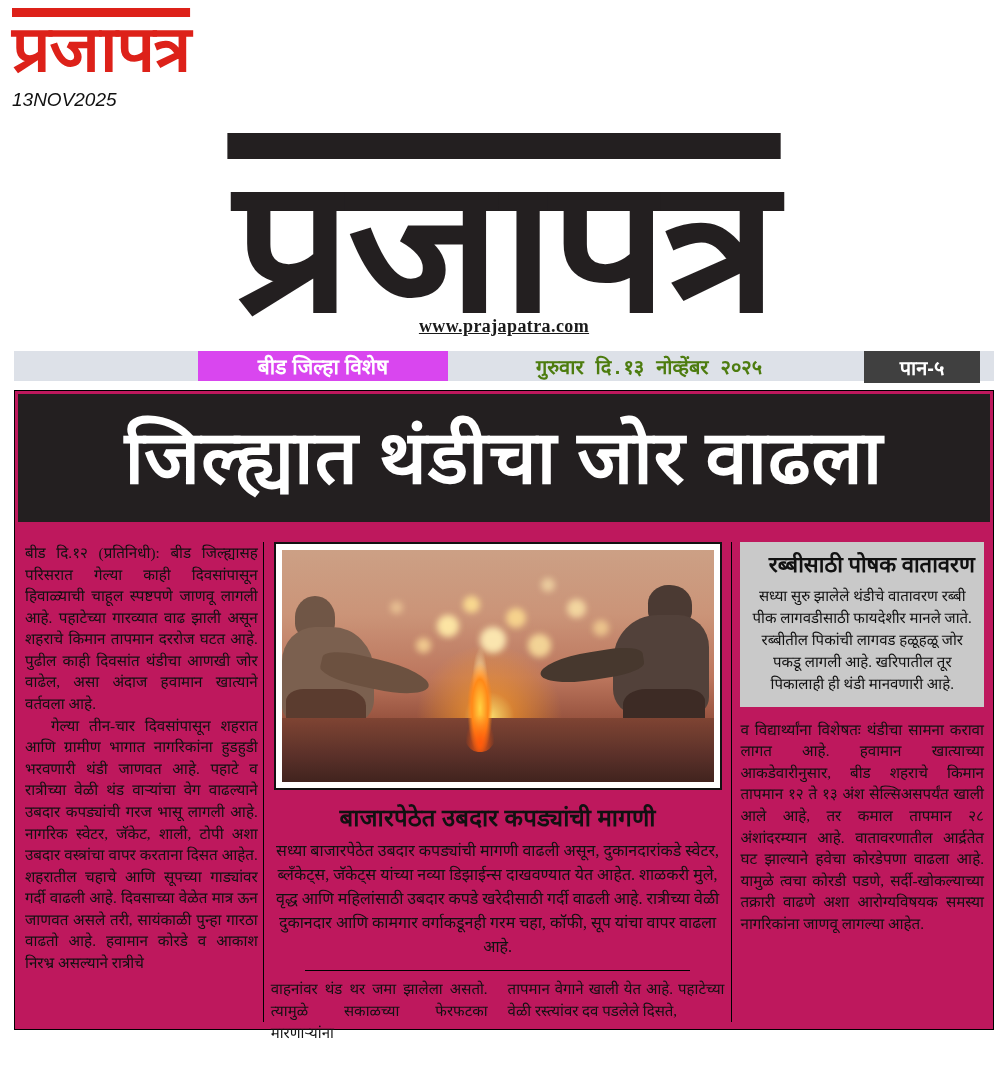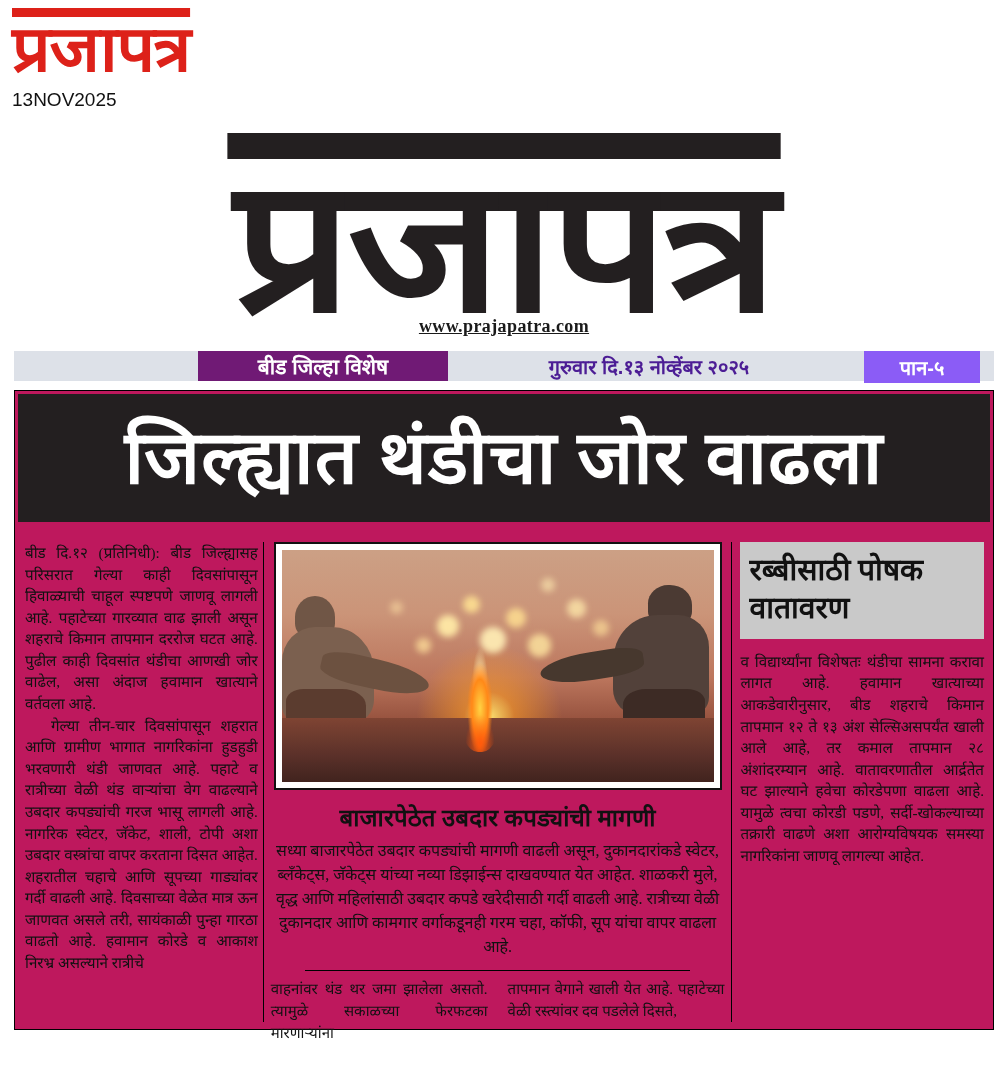--- a/index.html
+++ b/index.html
@@ -26,20 +26,21 @@
     padding-top: 1px;
     transform: scaleX(1.06);
     transform-origin: left top;
   }
   .brand-date {
     font-family: "Liberation Sans", sans-serif;
     font-size: 19px;
     color: #111;
     margin-top: 7px;
     letter-spacing: 0px;
+    font-style: italic;
   }
 
   
   .masthead {
     position: relative;
     text-align: center;
     margin-top: 22px;
     height: 200px;
   }
   .masthead-title {
@@ -70,44 +71,44 @@
   .infobar {
     position: relative;
     margin: 18px 14px 0 14px;
     height: 30px;
     background: #dde1e8;
     display: flex;
     align-items: stretch;
   }
   .infobar-left-pad { flex: 0 0 184px; }
   .infobar-tag {
-    background: #701a75;
+    background: #d946ef;
     color: #ffffff;
     font-size: 21px;
     font-weight: 700;
     font-family: "Liberation Sans", sans-serif;
     display: flex;
     align-items: center;
     justify-content: center;
     padding: 0 18px;
     min-width: 250px;
   }
   .infobar-date {
     flex: 1;
     display: flex;
     align-items: center;
     justify-content: center;
-    font-family: Liberation Sans, sans-serif;
+    font-family: Liberation Mono, monospace;
     font-size: 20px;
     font-weight: 700;
-    color: #4c1d95;
+    color: #4d7c0f;
     padding-right: 14px;
   }
   .infobar-page {
-    background: #8b5cf6;
+    background: #404040;
     color: #ffffff;
     font-family: "Liberation Sans", sans-serif;
     font-size: 20px;
     font-weight: 700;
     display: flex;
     align-items: center;
     justify-content: center;
     padding: 16px 22px;
     margin: 0 14px 0 0;
     min-width: 116px;
@@ -240,23 +241,23 @@
     color: #111;
     text-align: justify;
   }
 
   
   .sidebox {
     background: #c9c9c9;
     padding: 9px 9px 11px 9px;
   }
   .sidebox-title {
-    text-align: left;
-    font-family: "Liberation Serif", "DejaVu Serif", serif;
-    font-size: 30px;
+    text-align: right;
+    font-family: "Liberation Serif", "DejaVu Serif", serif;
+    font-size: 22px;
     font-weight: 700;
     color: #111;
     line-height: 1.28;
   }
   .sidebox-body {
     margin-top: 7px;
     font-family: "Liberation Serif", "DejaVu Serif", serif;
     font-size: 15px;
     line-height: 1.46;
     color: #111;
@@ -341,20 +342,21 @@
 
         <div class="mid-split">
           <div class="mcol">वाहनांवर थंड थर जमा झालेला असतो. त्यामुळे सकाळच्या फेरफटका मारणाऱ्यांना</div>
           <div class="mcol">तापमान वेगाने खाली येत आहे. पहाटेच्या वेळी रस्त्यांवर दव पडलेले दिसते,</div>
         </div>
       </div>
 
       <div class="col-right">
         <div class="sidebox">
           <div class="sidebox-title">रब्बीसाठी पोषक वातावरण</div>
+          <div class="sidebox-body">सध्या सुरु झालेले थंडीचे वातावरण रब्बी पीक लागवडीसाठी फायदेशीर मानले जाते. रब्बीतील पिकांची लागवड हळूहळू जोर पकडू लागली आहे. खरिपातील तूर पिकालाही ही थंडी मानवणारी आहे.</div>
         </div>
         <div class="bodytext side-after">
           <p>व विद्यार्थ्यांना विशेषतः थंडीचा सामना करावा लागत आहे. हवामान खात्याच्या आकडेवारीनुसार, बीड शहराचे किमान तापमान १२ ते १३ अंश सेल्सिअसपर्यंत खाली आले आहे, तर कमाल तापमान २८ अंशांदरम्यान आहे. वातावरणातील आर्द्रतेत घट झाल्याने हवेचा कोरडेपणा वाढला आहे. यामुळे त्वचा कोरडी पडणे, सर्दी-खोकल्याच्या तक्रारी वाढणे अशा आरोग्यविषयक समस्या नागरिकांना जाणवू लागल्या आहेत.</p>
         </div>
       </div>
 
     </div>
   </div>
 
 </div>

